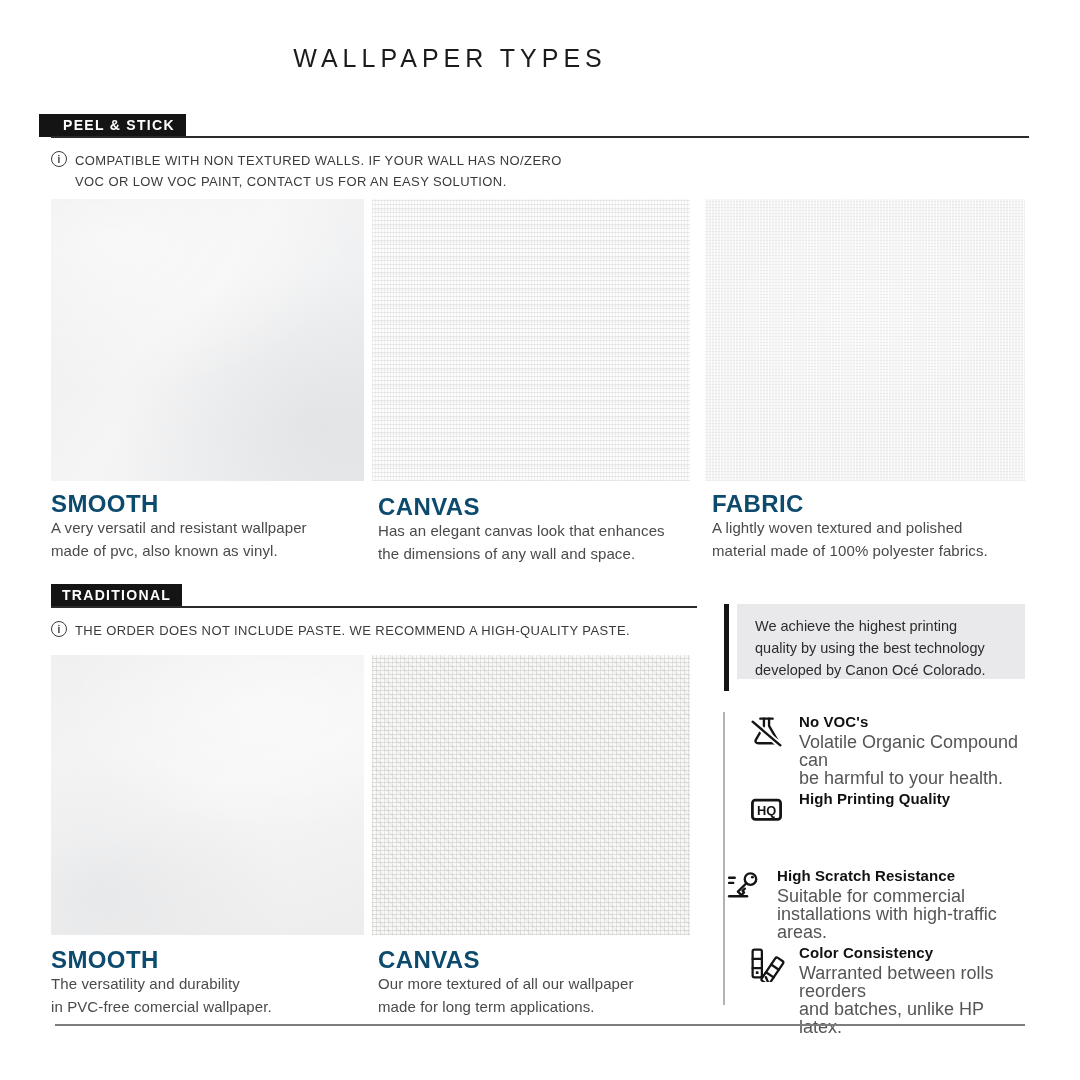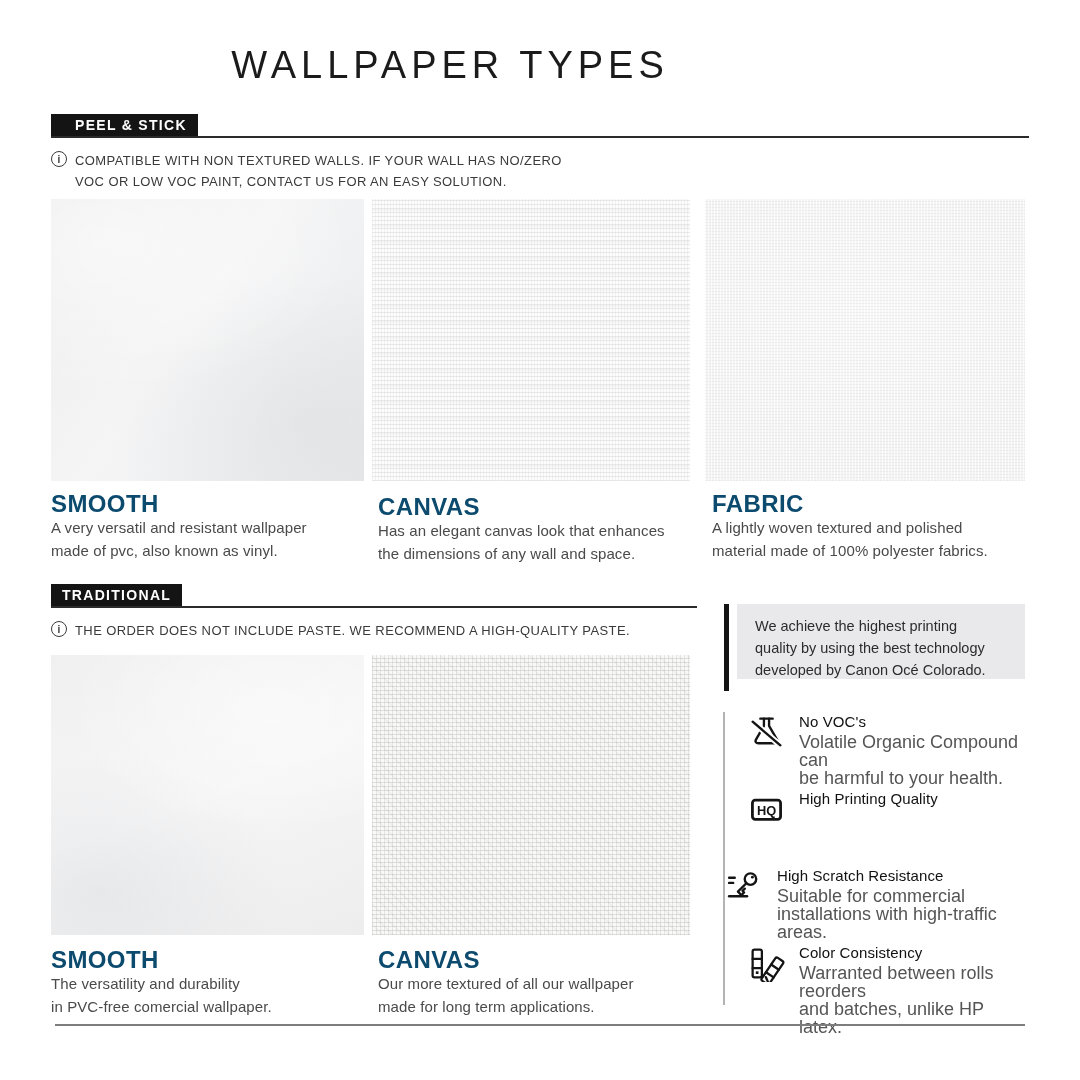--- a/index.html
+++ b/index.html
@@ -5,21 +5,21 @@
   html,body{margin:0;padding:0;}
   body{
     width:1080px;height:1080px;background:#ffffff;position:relative;
     font-family:"Liberation Sans", sans-serif;color:#1f1f1f;overflow:hidden;
   }
   .multiline{white-space:pre-line;}
 
   
   .title{
     position:absolute;top:44px;left:0;width:900px;text-align:center;
-    font-size:38px;font-weight:400;letter-spacing:5px;color:#1b1b1b;
+    font-size:25px;font-weight:400;letter-spacing:5px;color:#1b1b1b;
   }
 
   
   .tag{
     position:absolute;background:#141414;color:#ffffff;
     font-size:14px;font-weight:700;letter-spacing:1.3px;
     padding:4px 11px 5px 11px;line-height:14px;
   }
   .rule{position:absolute;background:#2b2b2b;height:2px;}
   .rule.light{background:#7d7d7d;height:1.5px;}
@@ -83,31 +83,31 @@
   .qbox{
     position:absolute;background:#e9e9eb;
     font-size:14.5px;line-height:22px;color:#2c2c2c;
     padding:11px 18px;box-sizing:border-box;
   }
   .vline{position:absolute;width:1.5px;background:#b3b3b3;}
 
   .feature{position:absolute;display:flex;gap:14px;width:282px;}
   .ficon{flex:0 0 37px;width:37px;height:37px;margin-top:1px;}
   .ficon svg{display:block;}
-  .ftitle{font-size:15px;font-weight:400;color:#111111;margin-bottom:3px;letter-spacing:.1px;}
+  .ftitle{font-size:15px;font-weight:700;color:#111111;margin-bottom:3px;letter-spacing:.1px;}
   .fdesc{font-size:18px;line-height:18px;color:#555555;}
 </style>
 </head>
 <body>
 
 <div>
 
   <div class="title">WALLPAPER TYPES</div>
 
-  <div class="tag" style="left:51px;top:114px;padding-left:24px;">PEEL &amp; STICK</div>
+  <div class="tag" style="left:39px;top:114px;padding-left:24px;">PEEL &amp; STICK</div>
   <div class="rule" style="left:51px;top:136px;width:978px;"></div>
 
   <div class="note" style="left:51px;top:150px;width:640px;">
     <span class="info-icon">i</span>
     <div class="note-text multiline">COMPATIBLE WITH NON TEXTURED WALLS. IF YOUR WALL HAS NO/ZERO
 VOC OR LOW VOC PAINT, CONTACT US FOR AN EASY SOLUTION.</div>
   </div>
 
   <div class="swatch tex-smooth-a" style="left:51px;top:199px;width:313px;"></div>
   <div class="swatch tex-canvas-a" style="left:372px;top:199px;width:318px;"></div>

